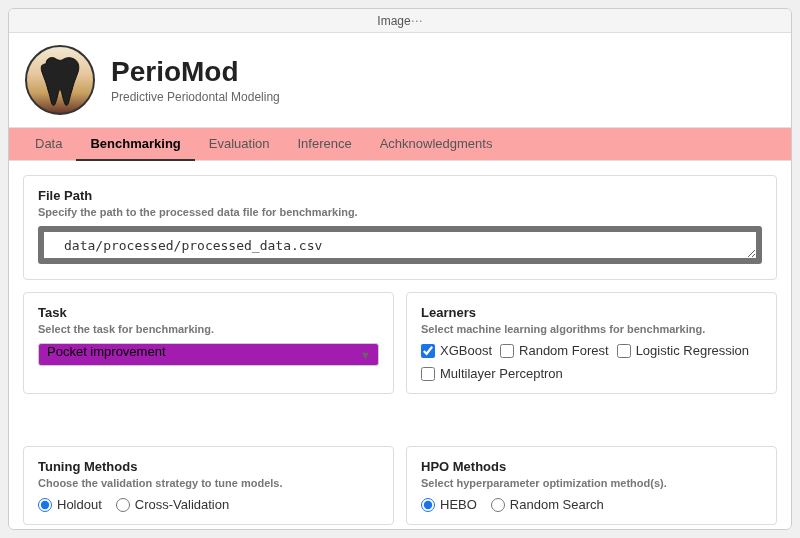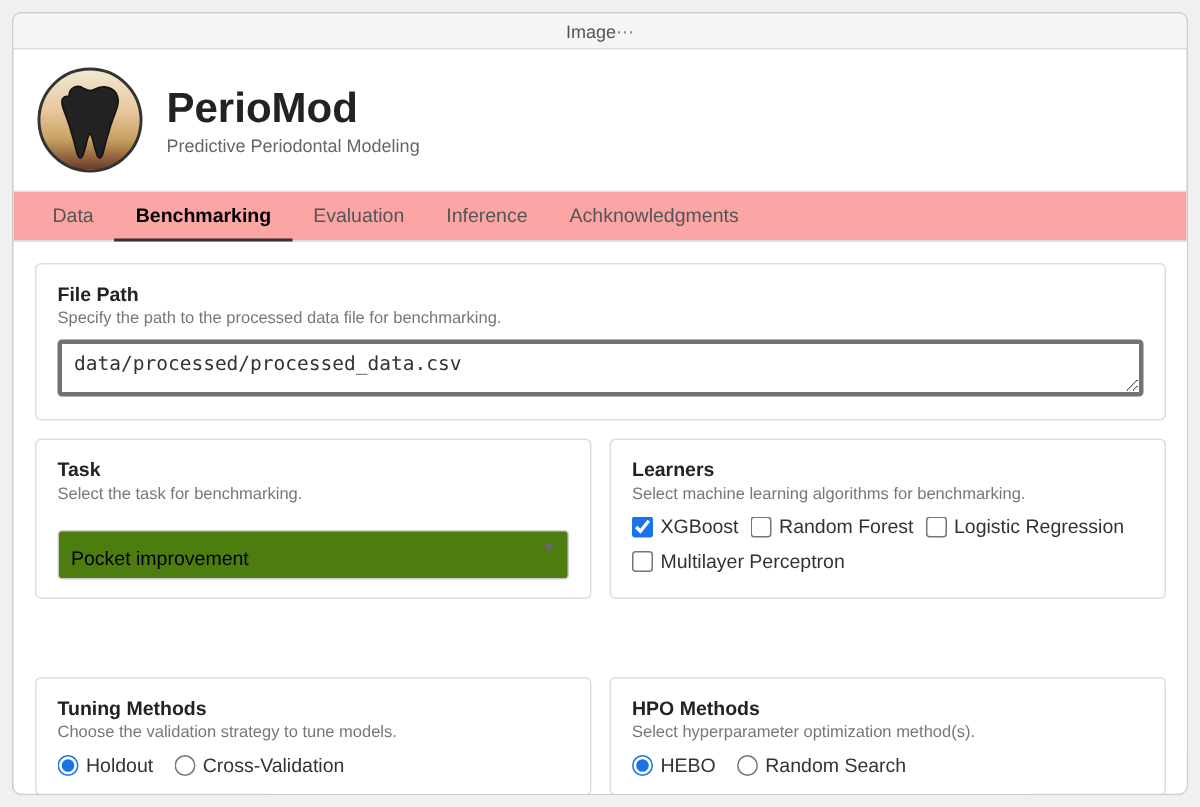--- a/index.html
+++ b/index.html
@@ -109,55 +109,55 @@
     .section-title {
       font-size: 13px;
       font-weight: 600;
       margin-bottom: 3px;
       color: #222;
     }
     .section-desc {
       font-size: 11px;
       color: #777;
       margin-bottom: 8px;
+      font-weight: bold;
     }
     .text-input {
       width: 100%;
-      border: 3px solid #737373;
+      border: 6px solid #737373;
       border-radius: 3px;
-      padding: 6px 8px;
+      padding: 6px 20px;
       font-size: 13px;
       color: #333;
       resize: none;
       outline: none;
     }
     .row-two {
       display: flex;
       gap: 12px;
     }
     .row-two .section-card {
       flex: 1;
     }
     .learners-card {
       flex: 1.5;
     }
     .select-wrapper {
       position: relative;
     }
     .select-wrapper select {
       width: 100%;
-      padding: 10px 28px 6px 8px;
+      padding: 0 28px 6px 8px;
       border: 1px solid #ccc;
       border-radius: 3px;
       font-size: 13px;
       appearance: none;
-      background: #4d7c0f;
+      background: #a21caf;
       cursor: pointer;
       outline: none;
-      margin-top: 10px;
     }
     .select-arrow {
       position: absolute;
       right: 8px;
       top: 50%;
       transform: translateY(-50%);
       pointer-events: none;
       color: #666;
       font-size: 11px;
     }

